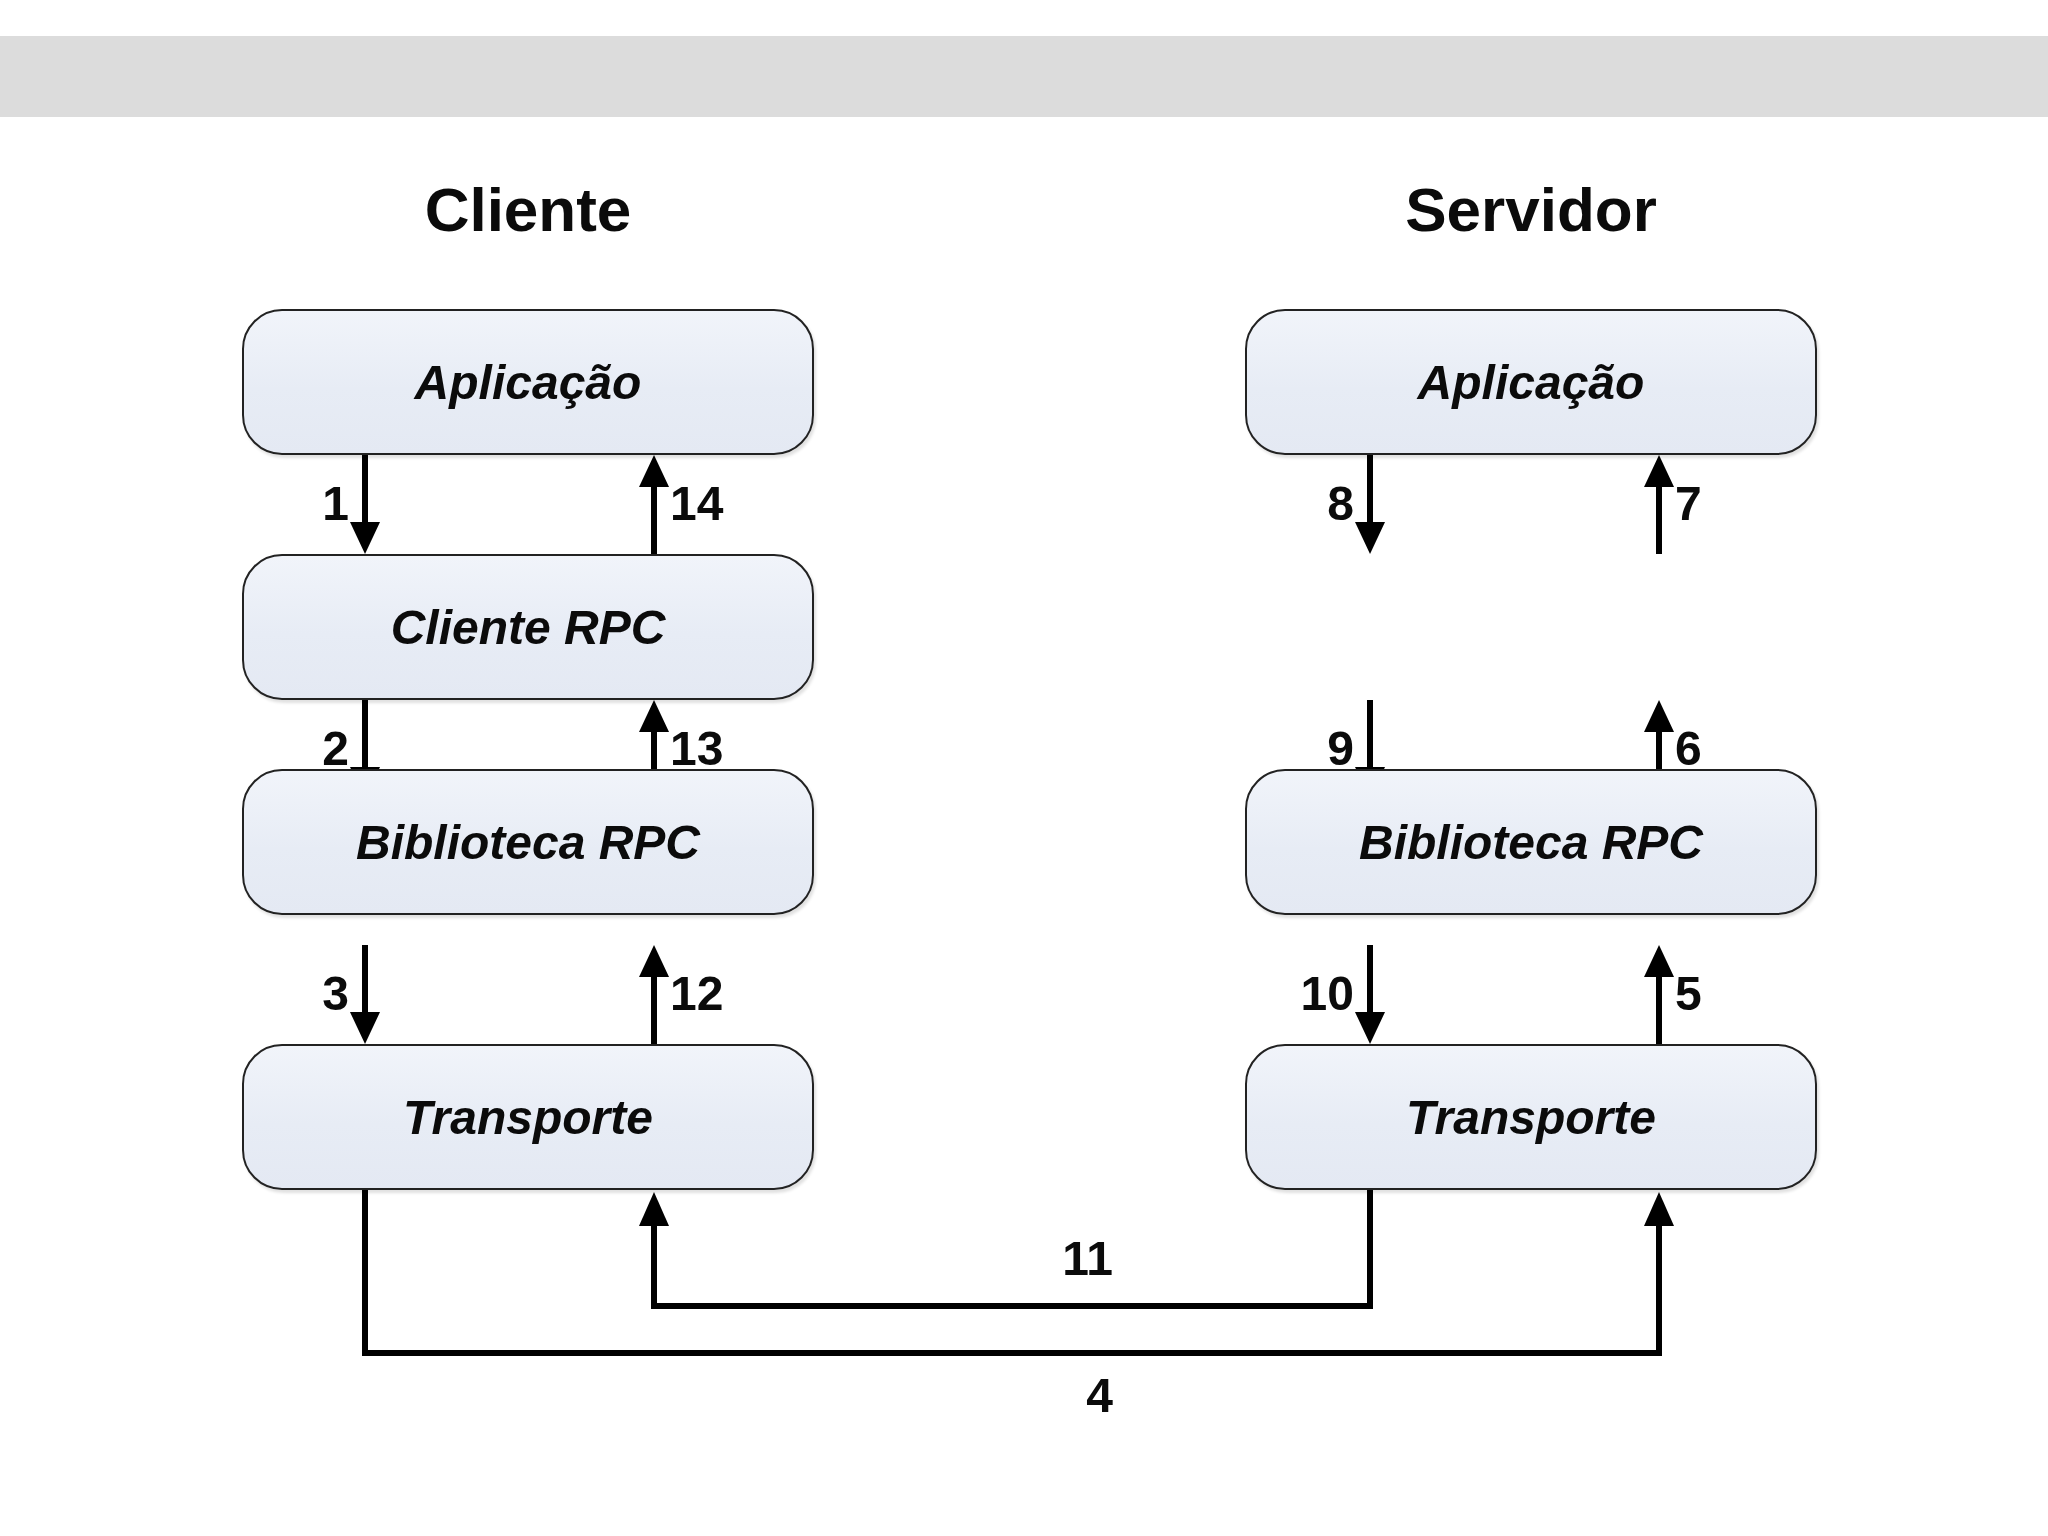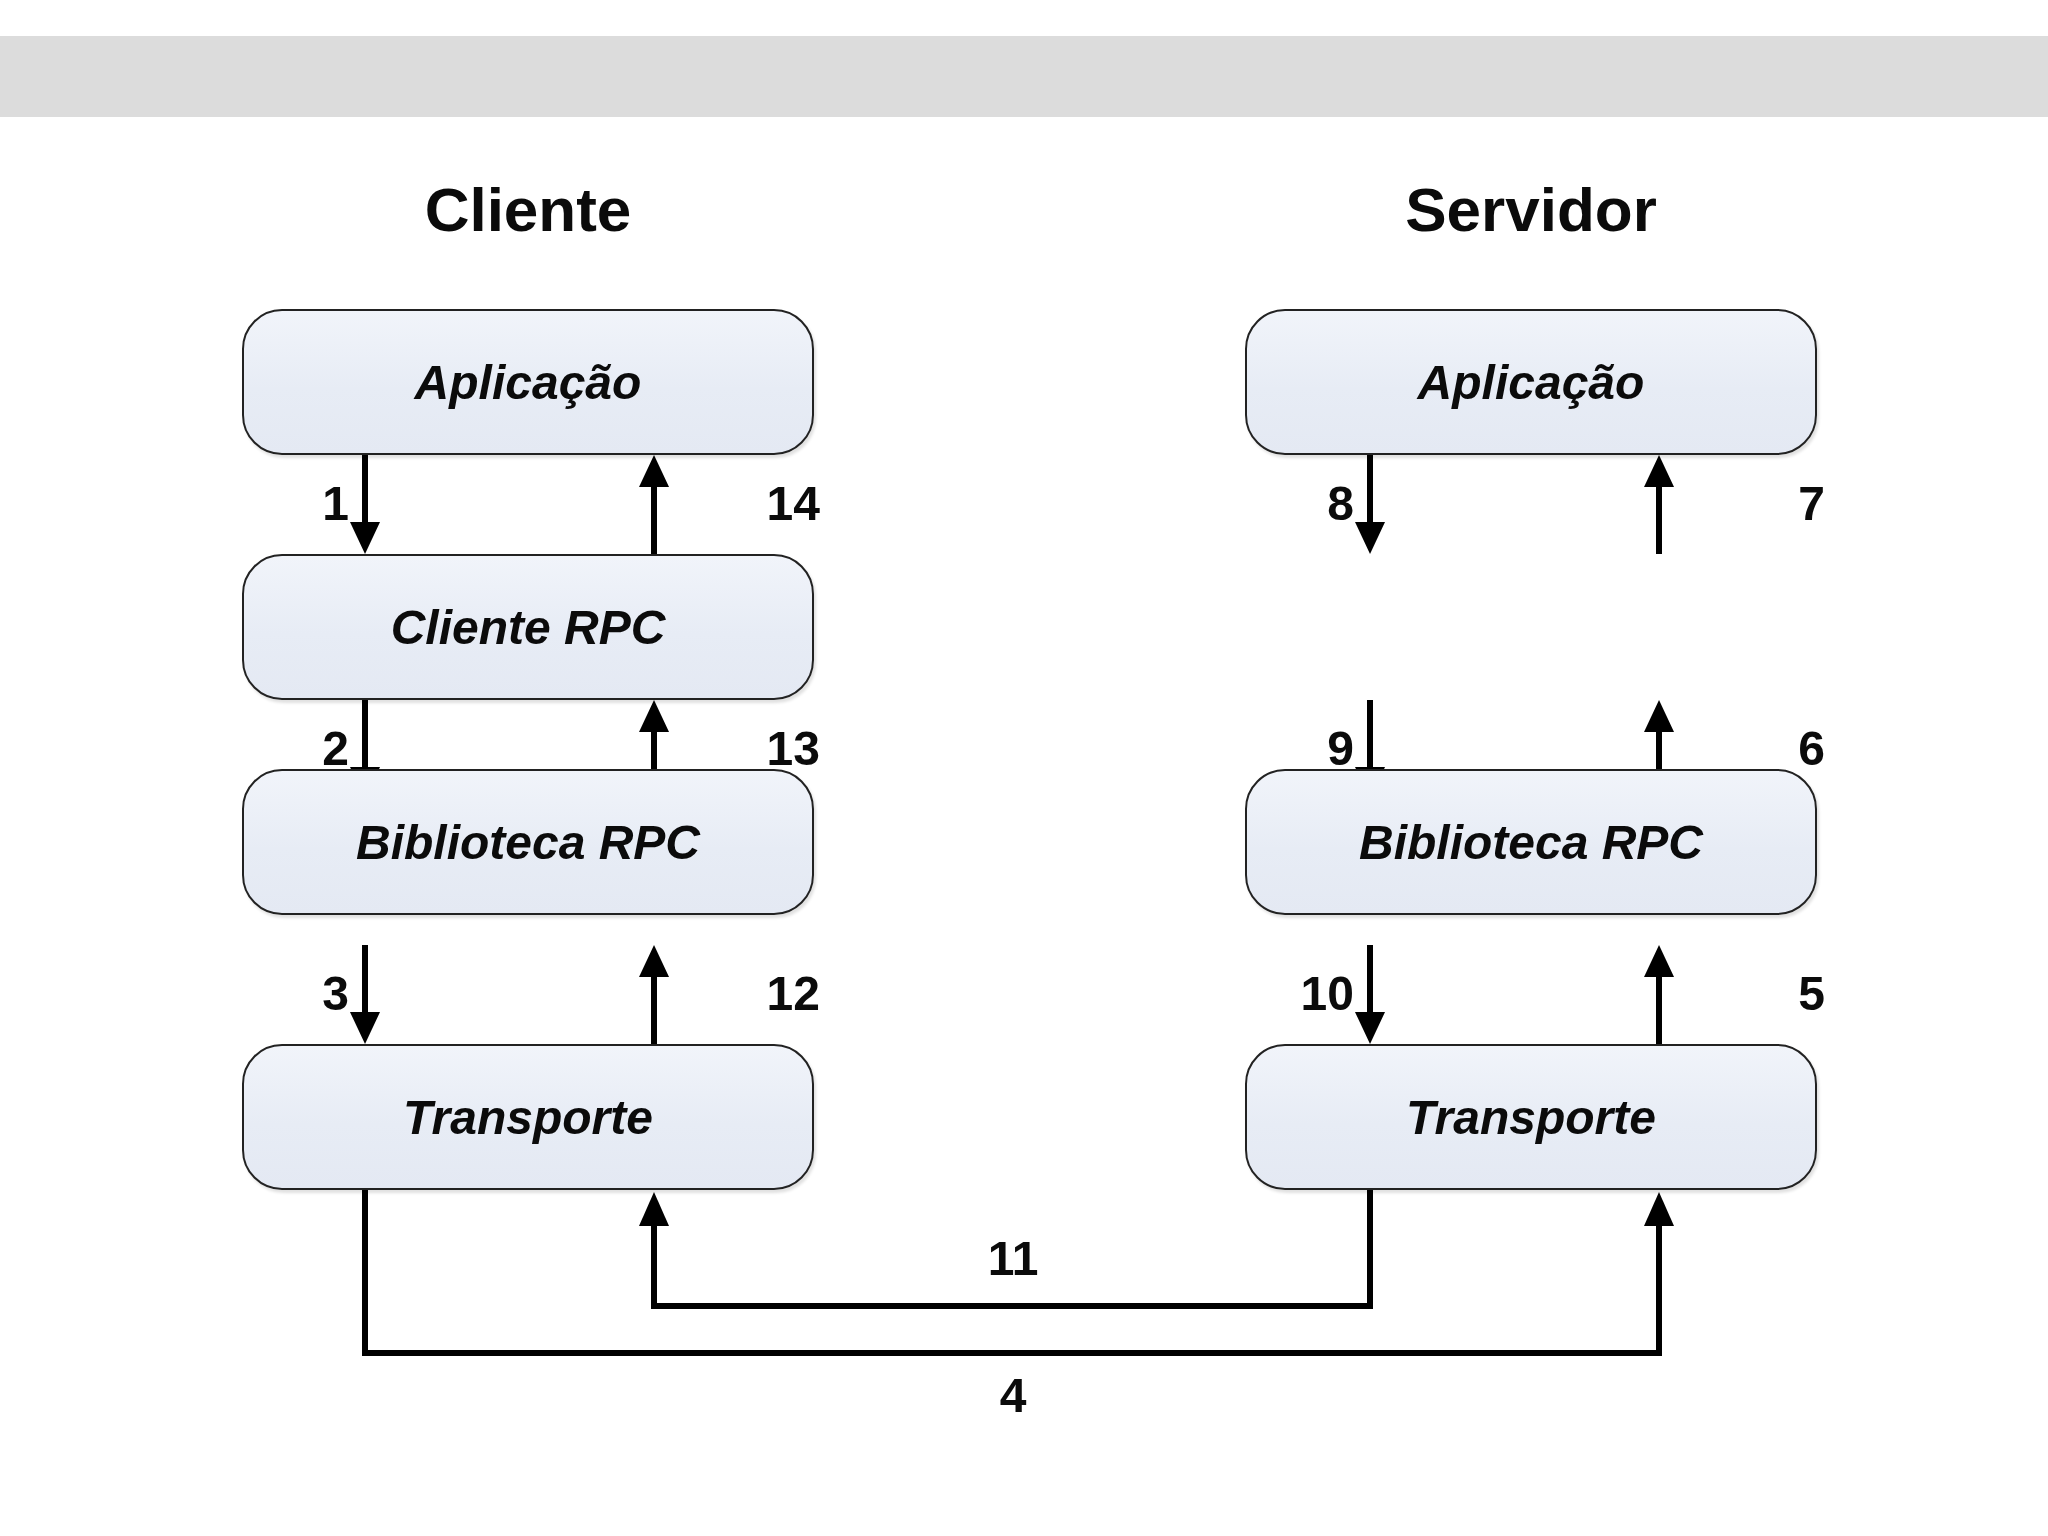--- a/index.html
+++ b/index.html
@@ -74,22 +74,22 @@
 
   .num {
     position: absolute;
     width: 150px;
     font-size: 48px;
     font-weight: bold;
     line-height: 54px;
     color: #0b0b0b;
   }
   .num.ra { text-align: right; }
-  .num.la { text-align: right; }
-  .num.ca { text-align: center; width: 200px; }
+  .num.la { text-align: left; }
+  .num.ca { text-align: right; width: 200px; }
 
   .n-dl { left: 199px; }   
   .n-ul { left: 670px; }   
   .n-dr { left: 1204px; }  
   .n-ur { left: 1675px; }  
   .g1 { top: 441px; }
   .g2 { top: 686px; }
   .g3 { top: 931px; }
   .n-11 { left: 913px; top: 1196px; }
   .n-4  { left: 913px; top: 1333px; }

